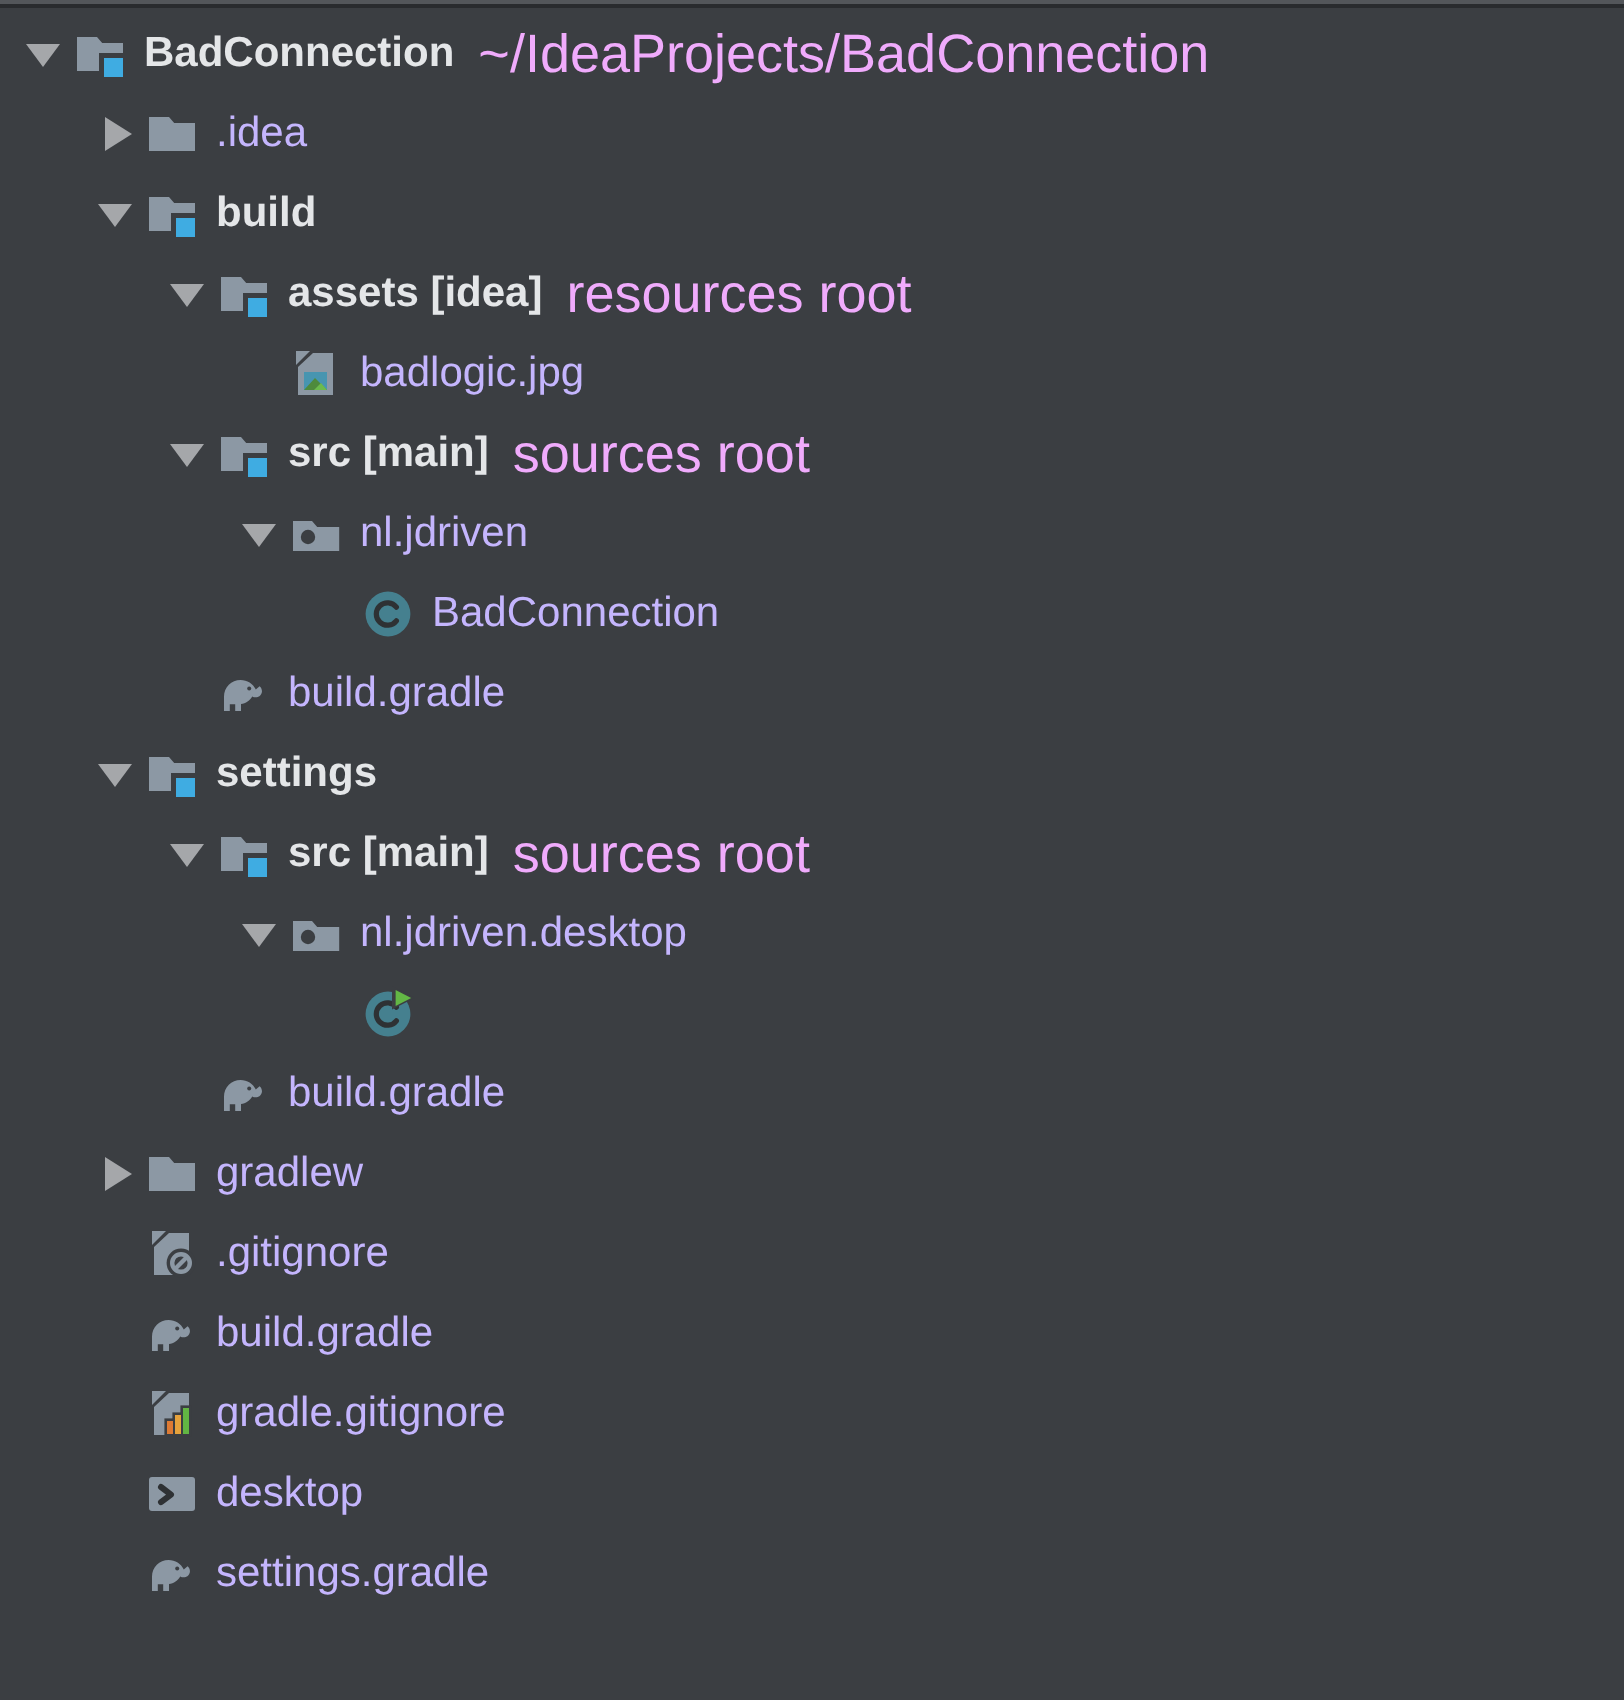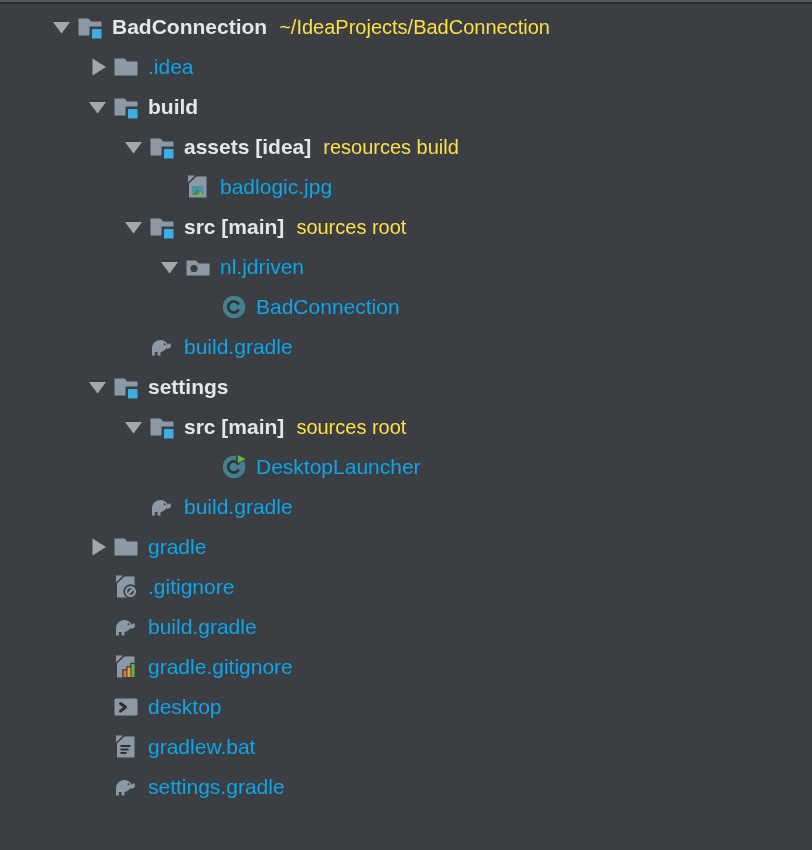--- a/index.html
+++ b/index.html
@@ -4,29 +4,29 @@
 <style>
   html,body { margin:0; padding:0; }
   body {
     width:812px; height:850px; overflow:hidden;
     background:#3B3E42;
     font-family:"Liberation Sans", sans-serif;
   }
   .panel { width:812px; height:850px; }
   .strip1 { height:2px; background:#53565A; }
   .strip2 { height:2px; background:#292B2E; }
-  .tree { padding-top:3px;padding-left:40px; }
+  .tree { padding-top:3px; }
   .row { height:40px; display:flex; align-items:center; padding-left:8px; cursor:default; }
   .indent { flex:none; height:1px; }
   .chev { width:28px; height:28px; flex:none; display:flex; align-items:center; justify-content:center; }
   .icon { width:28px; height:28px; flex:none; margin-right:8px; display:flex; align-items:center; justify-content:center; }
   .icon svg, .chev svg { display:block; }
-  .label { font-size:21px; color:#0ea5e9; white-space:pre; }
+  .label { font-size:21px; color:#c4b5fd; white-space:pre; }
   .label.bold { font-weight:bold; color:#E4E6E8; }
-  .ann { font-size:20px; color:#fde047; margin-left:12px; white-space:pre; }
+  .ann { font-size:27px; color:#f0abfc; margin-left:12px; white-space:pre; }
 </style>
 </head>
 <body>
 
 <div class="panel">
   <div class="strip1"></div>
   <div class="strip2"></div>
   <div class="tree" id="tree">
       <div class="row">
         <span class="indent" style="width: 0px;"></span>
@@ -83,21 +83,21 @@
           </svg>
         </span>
         <span class="icon">
           <svg width="28" height="28" viewBox="0 0 28 28">
             <path d="M2.5 5.5h10l2.6 3h10.4v14H2.5z" fill="#8C98A4"></path>
             <path d="M13.5 13.5h14v14h-14z" fill="#3B3E42"></path>
             <path d="M16 16h9.5v9.5H16z" fill="#3FACE2"></path>
           </svg>
         </span>
         <span class="label bold">assets [idea]</span>
-        <span class="ann">resources build</span>
+        <span class="ann">resources root</span>
       </div>
       <div class="row">
         <span class="indent" style="width: 108px;"></span>
         <span class="chev"></span>
         <span class="icon">
           <svg width="28" height="28" viewBox="0 0 28 28">
             <path d="M4 2.5h7L4 9.5z" fill="#8C98A4"></path>
             <path d="M12.5 3.5h10v21H5v-14z" fill="#8C98A4"></path>
             <path d="M8 13h11.5v9H8z" fill="#4795B0"></path>
             <path d="M8 22l5.5-6 6 6z" fill="#4E8A3C"></path>
@@ -187,31 +187,45 @@
           <svg width="28" height="28" viewBox="0 0 28 28">
             <path d="M2.5 5.5h10l2.6 3h10.4v14H2.5z" fill="#8C98A4"></path>
             <path d="M13.5 13.5h14v14h-14z" fill="#3B3E42"></path>
             <path d="M16 16h9.5v9.5H16z" fill="#3FACE2"></path>
           </svg>
         </span>
         <span class="label bold">src [main]</span>
         <span class="ann">sources root</span>
       </div>
       <div class="row">
+        <span class="indent" style="width: 108px;"></span>
+        <span class="chev">
+          <svg width="28" height="28" viewBox="0 0 28 28">
+            <path d="M5 9h17l-8.5 11.5z" fill="#A5A7AA"></path>
+          </svg>
+        </span>
+        <span class="icon">
+          <svg width="28" height="28" viewBox="0 0 28 28">
+            <path d="M2.5 7.5h9.5l2.6 3h11v12H2.5z" fill="#8C98A4"></path>
+            <circle cx="10" cy="15.5" r="3.6" fill="#3B3E42"></circle>
+          </svg>
+        </span>
+        <span class="label">nl.jdriven.desktop</span>
+      </div>
+      <div class="row">
         <span class="indent" style="width: 144px;"></span>
         <span class="chev"></span>
         <span class="icon">
           <svg width="28" height="28" viewBox="0 0 28 28">
             <circle cx="14" cy="14" r="11.2" fill="#45808F"></circle>
             <path d="M18.2 10.6a5.6 5.6 0 1 0 0 6.8" fill="none" stroke="#2E3134" stroke-width="2.6" stroke-linecap="round"></path>
             <path d="M16 0l11.5 5.9L16 11.8z" fill="#3B3E42"></path>
             <path d="M17.8 2l7.8 4-7.8 4z" fill="#63B745"></path>
           </svg>
         </span>
-        <span class="label">DesktopLauncher</span>
       </div>
       <div class="row">
         <span class="indent" style="width: 72px;"></span>
         <span class="chev"></span>
         <span class="icon">
           <svg width="28" height="28" viewBox="0 0 28 28">
             <path d="M4 22.5v-7.2c0-4.6 3.7-8.3 8.3-8.3 3.3 0 6.2 1.9 7.6 4.7l1.9-1.6c1.4 1.2 1.6 3.2.4 4.5-1 1.2-2.8 1.4-4.1.6-1.1 2-3.2 3.5-5.6 3.8v3.5h-2.9v-3.4H6.9v3.4z" fill="#8C98A4"></path>
             <circle cx="16.6" cy="11.2" r="1" fill="#3B3E42"></circle>
           </svg>
         </span>
@@ -222,21 +236,21 @@
         <span class="chev">
           <svg width="28" height="28" viewBox="0 0 28 28">
             <path d="M8.5 5.5L22 14 8.5 22.5z" fill="#A5A7AA"></path>
           </svg>
         </span>
         <span class="icon">
           <svg width="28" height="28" viewBox="0 0 28 28">
             <path d="M2.5 5.5h10l2.6 3h10.4v14H2.5z" fill="#8C98A4"></path>
           </svg>
         </span>
-        <span class="label">gradle</span>
+        <span class="label">gradlew</span>
       </div>
       <div class="row">
         <span class="indent" style="width: 36px;"></span>
         <span class="chev"></span>
         <span class="icon">
           <svg width="28" height="28" viewBox="0 0 28 28">
             <path d="M4 2.5h7L4 9.5z" fill="#8C98A4"></path>
             <path d="M12.5 3.5h10v21H5v-14z" fill="#8C98A4"></path>
             <circle cx="18.5" cy="18.5" r="7.2" fill="#3B3E42"></circle>
             <circle cx="18.5" cy="18.5" r="4.4" fill="none" stroke="#8C98A4" stroke-width="2.2"></circle>
@@ -282,36 +296,20 @@
             <path d="M8.5 10.5l5 3.8-5 3.8" fill="none" stroke="#2E3134" stroke-width="3" stroke-linejoin="round" stroke-linecap="round"></path>
           </svg>
         </span>
         <span class="label">desktop</span>
       </div>
       <div class="row">
         <span class="indent" style="width: 36px;"></span>
         <span class="chev"></span>
         <span class="icon">
           <svg width="28" height="28" viewBox="0 0 28 28">
-            <path d="M4 2.5h7L4 9.5z" fill="#8C98A4"></path>
-            <path d="M12.5 3.5h10v21H5v-14z" fill="#8C98A4"></path>
-            <g stroke="#2E3134" stroke-width="2">
-              <line x1="8.5" y1="13" x2="18.5" y2="13"></line>
-              <line x1="8.5" y1="16.5" x2="16.5" y2="16.5"></line>
-              <line x1="8.5" y1="20" x2="14.5" y2="20"></line>
-            </g>
-          </svg>
-        </span>
-        <span class="label">gradlew.bat</span>
-      </div>
-      <div class="row">
-        <span class="indent" style="width: 36px;"></span>
-        <span class="chev"></span>
-        <span class="icon">
-          <svg width="28" height="28" viewBox="0 0 28 28">
             <path d="M4 22.5v-7.2c0-4.6 3.7-8.3 8.3-8.3 3.3 0 6.2 1.9 7.6 4.7l1.9-1.6c1.4 1.2 1.6 3.2.4 4.5-1 1.2-2.8 1.4-4.1.6-1.1 2-3.2 3.5-5.6 3.8v3.5h-2.9v-3.4H6.9v3.4z" fill="#8C98A4"></path>
             <circle cx="16.6" cy="11.2" r="1" fill="#3B3E42"></circle>
           </svg>
         </span>
         <span class="label">settings.gradle</span>
       </div>
     </div>
 </div>
 
 </body></html>

